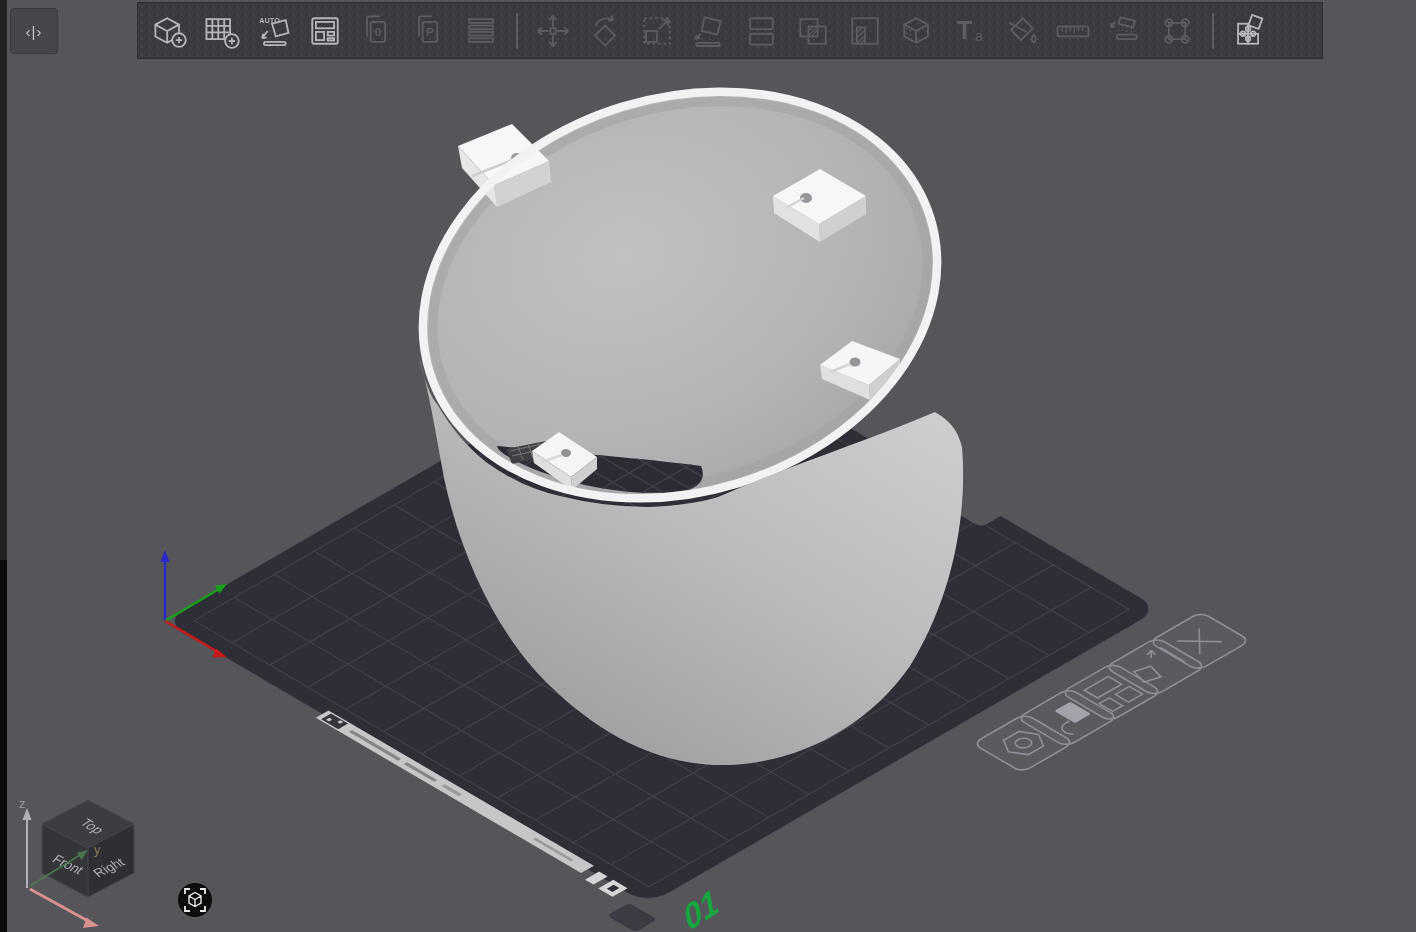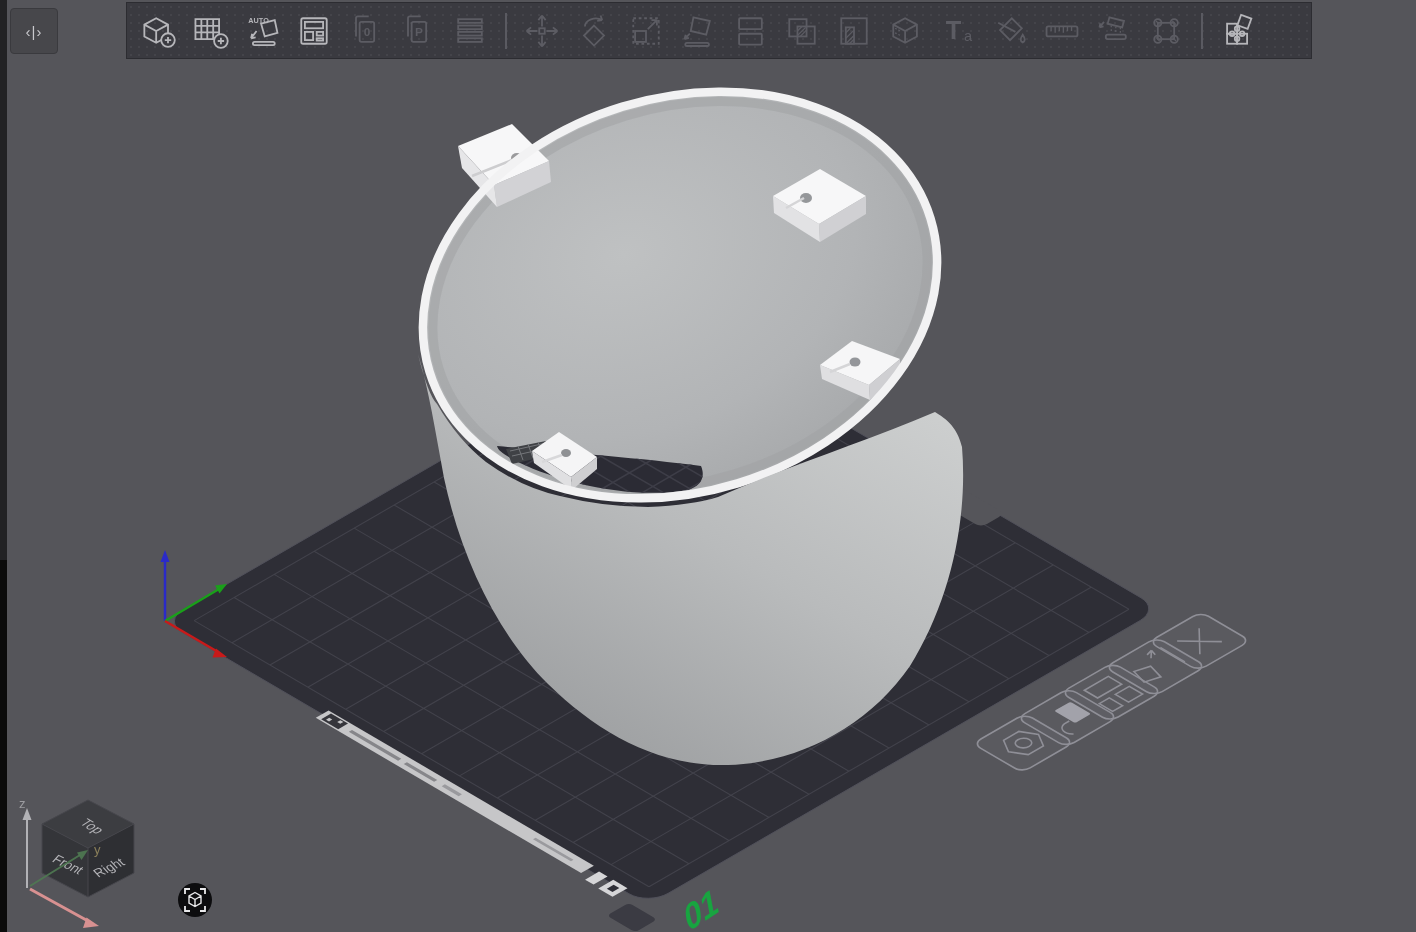--- a/index.html
+++ b/index.html
@@ -13,21 +13,21 @@
   .edge-strip-bottom{position:absolute;left:0;top:560px;width:7px;height:372px;background:#0b0b0b;}
 
   .collapse-btn{
     position:absolute;left:10px;top:8px;width:48px;height:46px;
     background:#47474b;border:1px solid #3a3a3e;border-radius:4px;
     color:#c9c9cd;font-size:15px;letter-spacing:1px;
     display:flex;align-items:center;justify-content:center;cursor:pointer;
   }
 
   .toolbar{
-    position:absolute;left:126px;top:2px;width:1186px;height:57px;
+    position:absolute;left:137px;top:2px;width:1186px;height:57px;
     background-color:#3a3a40;
     background-image:radial-gradient(rgba(255,255,255,0.05) 1px, transparent 1.2px);
     background-size:8px 8px;
     border:1px solid #2c2c31;
     box-sizing:border-box;
     display:flex;align-items:center;padding-left:5px;text-decoration:underline;
   }
   .tb-item{
     width:46px;height:50px;margin:0 3px;flex:0 0 auto;
     display:flex;align-items:center;justify-content:center;cursor:pointer;

